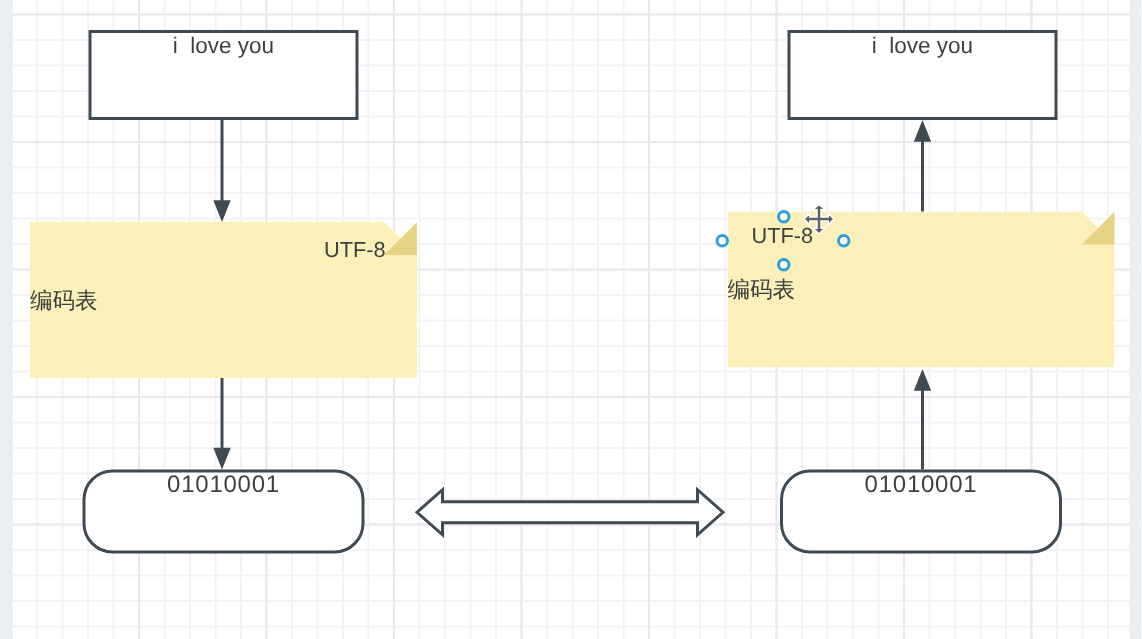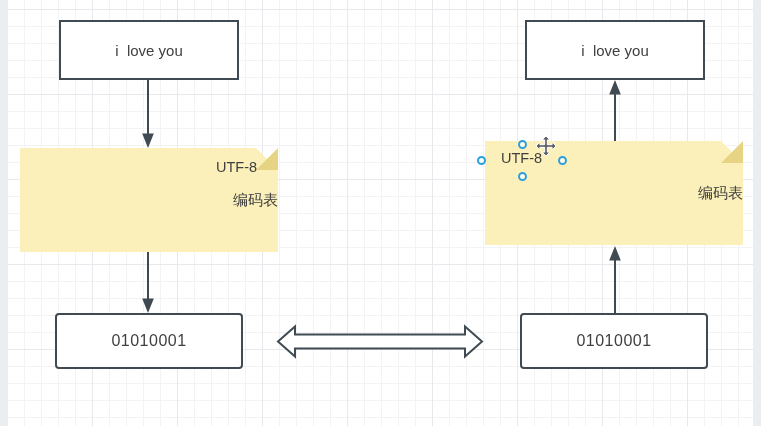--- a/index.html
+++ b/index.html
@@ -24,35 +24,35 @@
     background: #eaeef0; z-index: 1;
   }
   .edge-strip.left  { left: 0; }
   .edge-strip.right { right: 0; }
 
   .shape { position: absolute; z-index: 2; }
 
   .rect-box {
     background: #ffffff;
     border: 2px solid #3f4a52;
-    display: flex; align-items: center; justify-content: center;
+    display: flex; justify-content: center;
     color: #3f3f3f; font-size: 15px;
   }
   .rect-box .box-label { white-space: pre; }
-  .rounded { border-radius: 4px; font-size: 16px; letter-spacing: 0.5px; }
+  .rounded { border-radius: 20px; font-size: 16px; letter-spacing: 0.5px; }
 
   .box-tl { left: 59px;  top: 20px;  width: 180px; height: 60px; }
   .box-tr { left: 525px; top: 20px;  width: 180px; height: 60px; }
   .box-bl { left: 55px;  top: 313px; width: 188px; height: 56px; }
   .box-br { left: 520px; top: 313px; width: 188px; height: 56px; }
 
   .note {
     background: #fbf0ba;
     clip-path: polygon(0 0, calc(100% - 22px) 0, 100% 22px, 100% 100%, 0 100%);
-    display: flex; align-items: center; justify-content: flex-end;
+    display: flex; align-items: center; justify-content: flex-start;
     color: #3d3d3d; font-size: 15px;
   }
   .note-left  { left: 20px;  top: 148px; width: 258px; height: 104px; }
   .note-right { left: 485px; top: 141px; width: 258px; height: 104px; }
 
   .note-fold {
     position: absolute; top: 0; right: 0;
     width: 0; height: 0;
     border-right: 22px solid transparent;
     border-bottom: 22px solid #e7d384;

